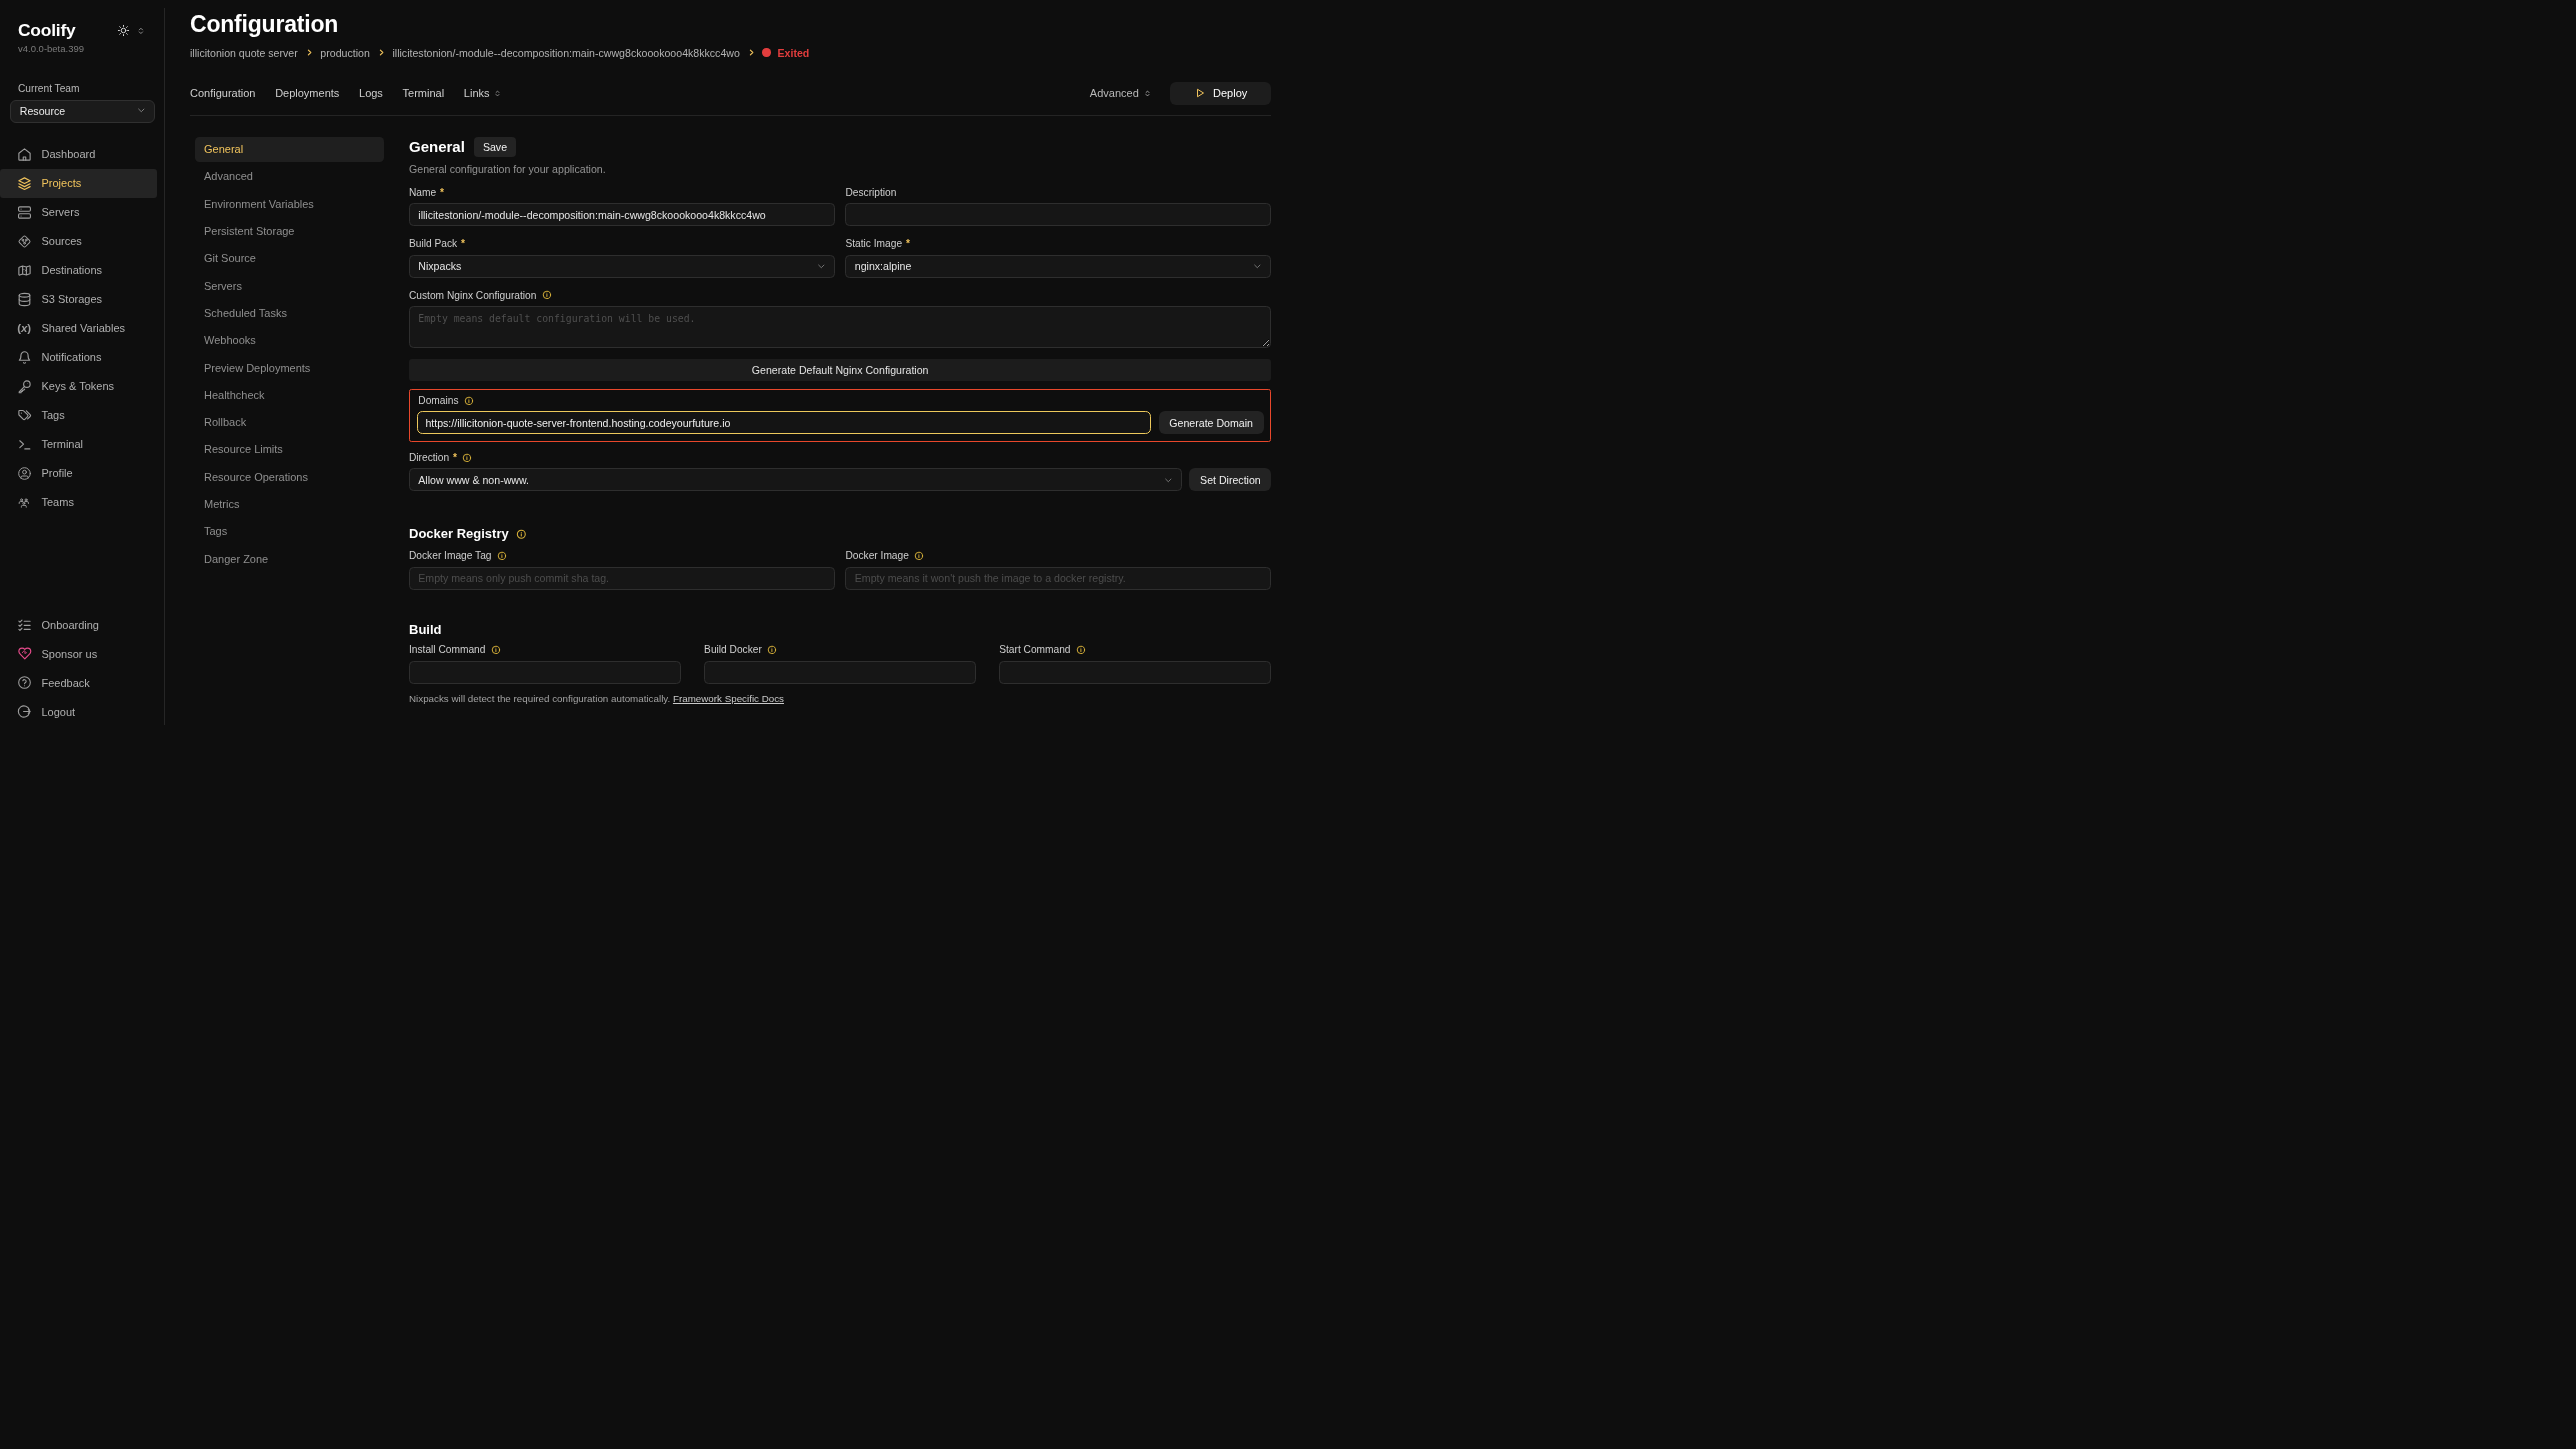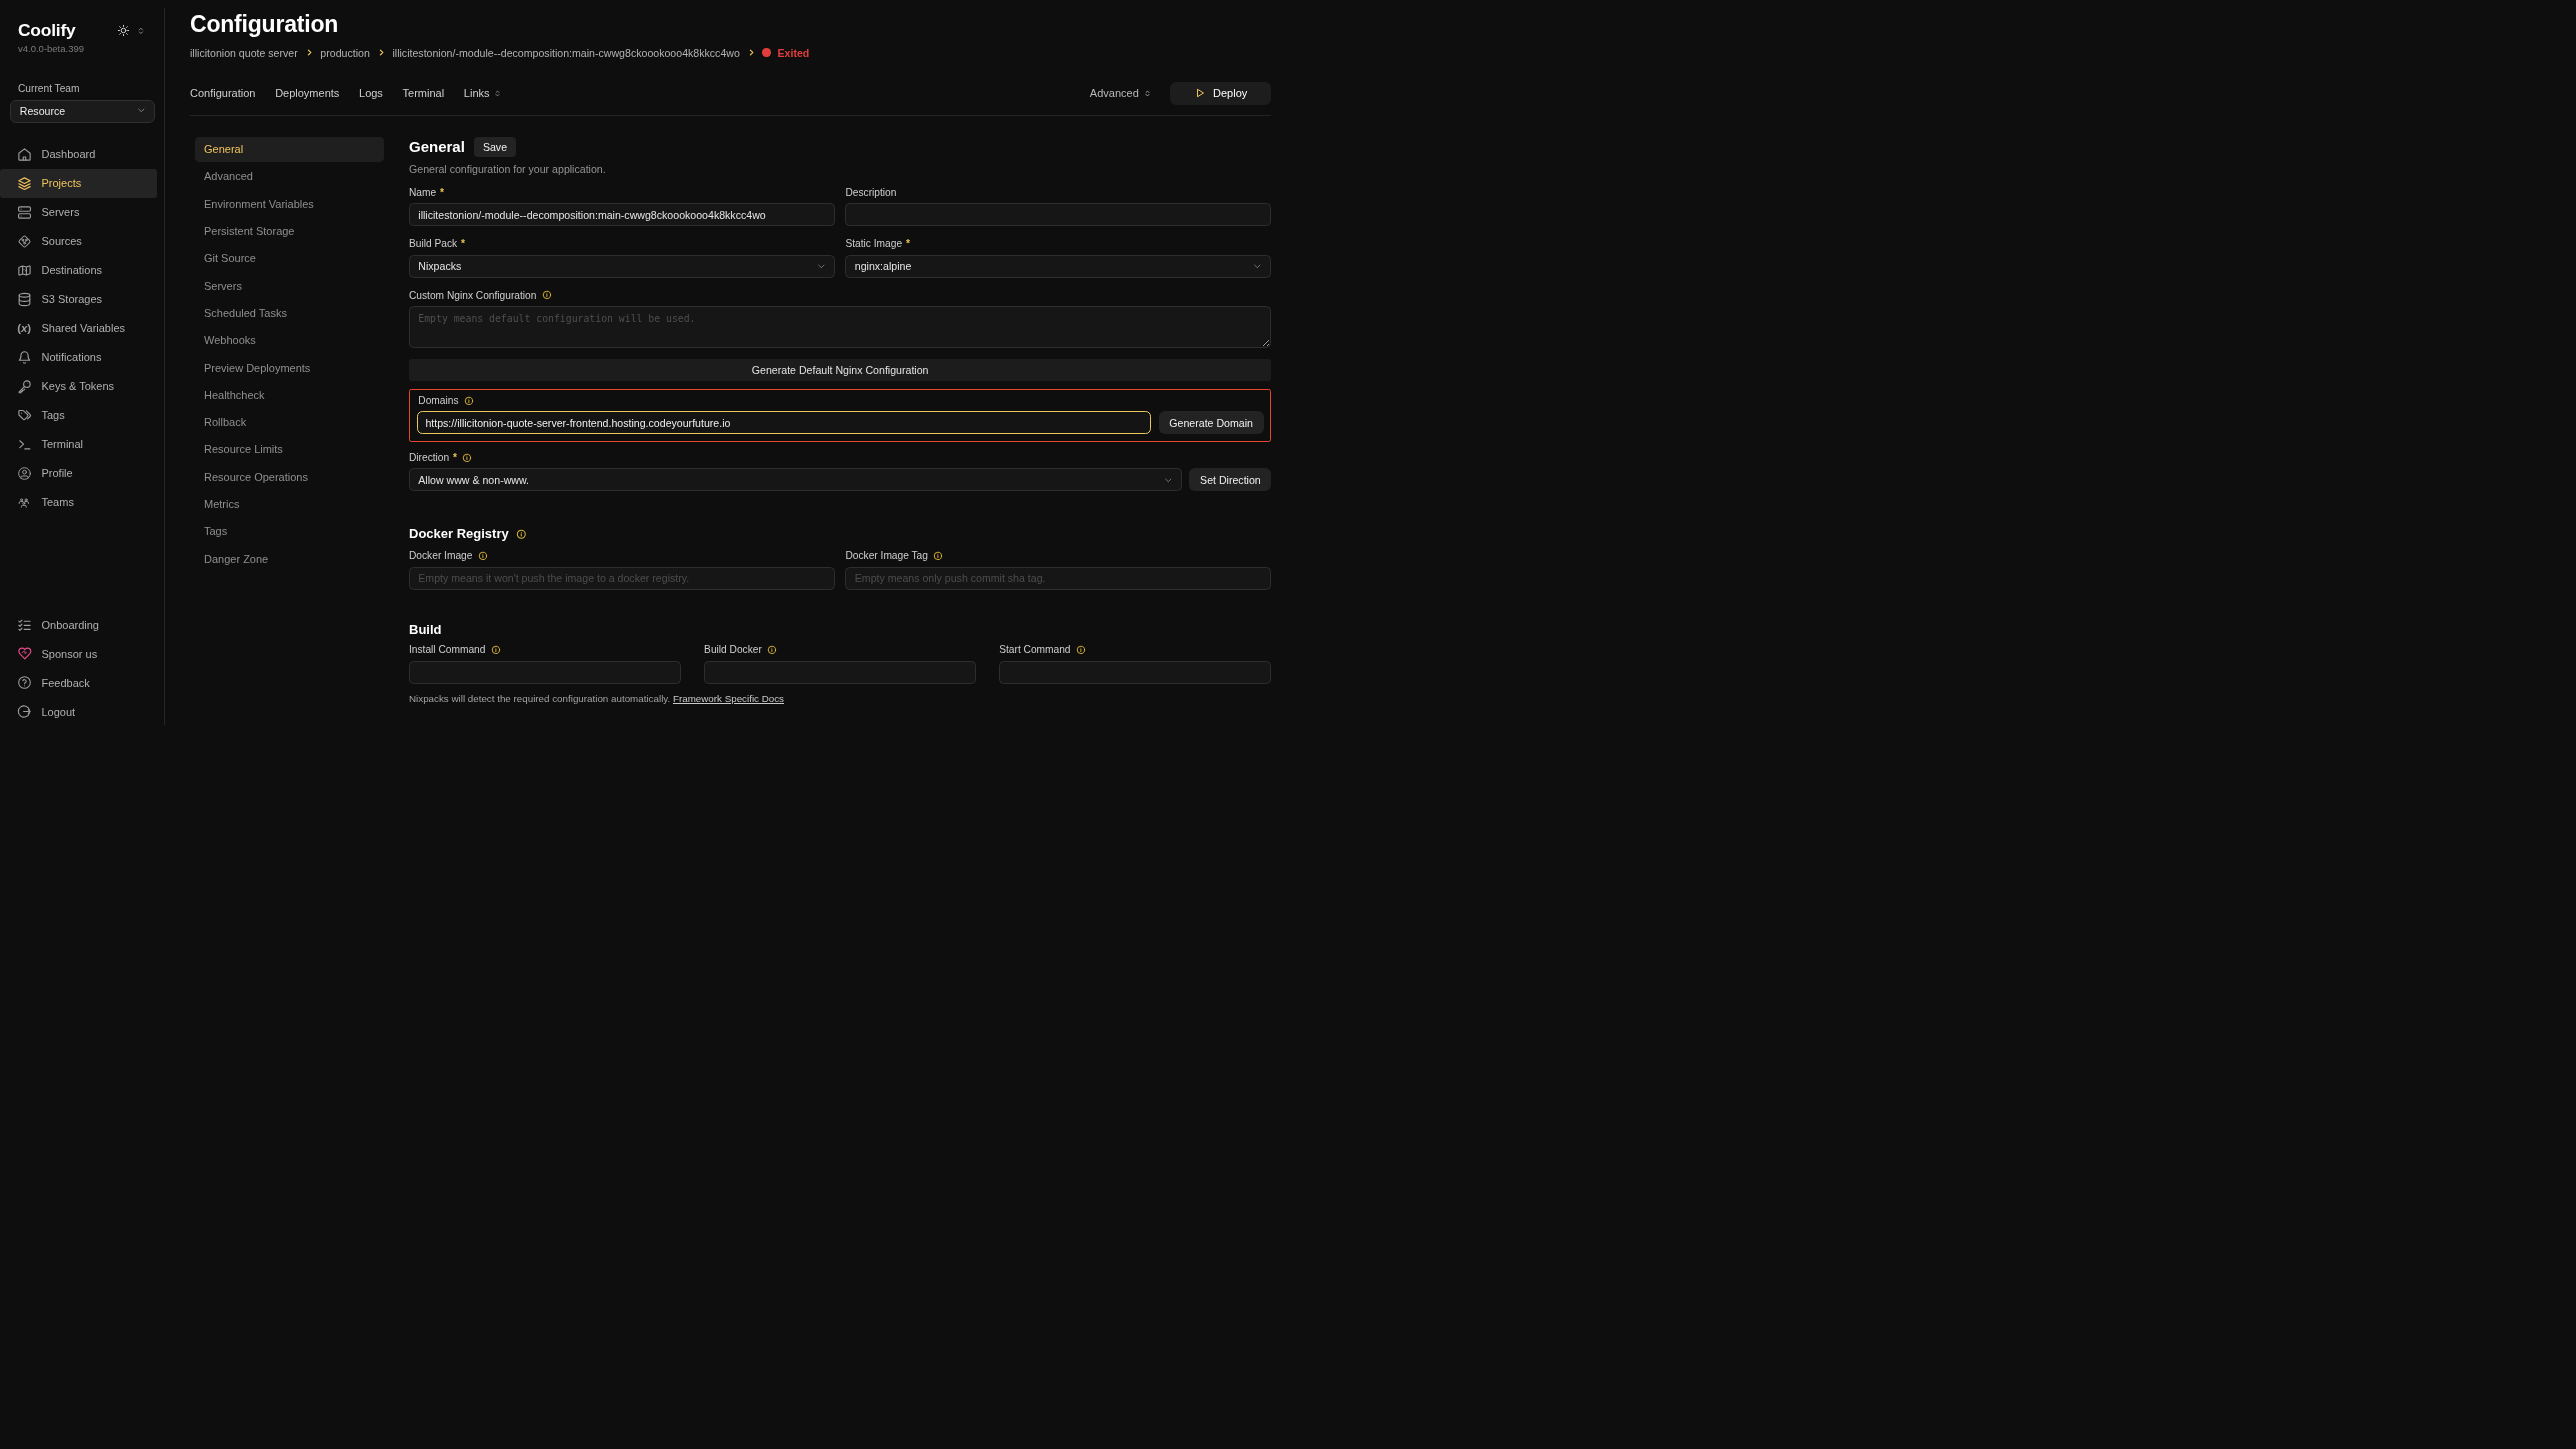--- a/index.html
+++ b/index.html
@@ -541,39 +541,39 @@
             <span>Docker Registry</span>
             <span class="info">
               <svg width="10.6" height="10.6" viewBox="0 0 24 24" fill="none" stroke="currentColor" stroke-width="2.4" stroke-linecap="round">
                 <use href="#ic-info"></use>
               </svg>
             </span>
           </div>
         <div class="grid2">
           <div class="field">
             <div class="lblrow" style="margin-top:9px;">
+                <span>Docker Image Tag</span>
+                <span class="info">
+                  <svg width="9.8" height="9.8" viewBox="0 0 24 24" fill="none" stroke="currentColor" stroke-width="2.4" stroke-linecap="round">
+                    <use href="#ic-info"></use>
+                  </svg>
+                </span>
+              </div>
+            <input class="inp" type="text" placeholder="Empty means only push commit sha tag." style="">
+          </div>
+          <div class="field">
+            <div class="lblrow" style="margin-top:9px;">
                 <span>Docker Image</span>
                 <span class="info">
                   <svg width="9.8" height="9.8" viewBox="0 0 24 24" fill="none" stroke="currentColor" stroke-width="2.4" stroke-linecap="round">
                     <use href="#ic-info"></use>
                   </svg>
                 </span>
               </div>
             <input class="inp" type="text" placeholder="Empty means it won't push the image to a docker registry." style="">
-          </div>
-          <div class="field">
-            <div class="lblrow" style="margin-top:9px;">
-                <span>Docker Image Tag</span>
-                <span class="info">
-                  <svg width="9.8" height="9.8" viewBox="0 0 24 24" fill="none" stroke="currentColor" stroke-width="2.4" stroke-linecap="round">
-                    <use href="#ic-info"></use>
-                  </svg>
-                </span>
-              </div>
-            <input class="inp" type="text" placeholder="Empty means only push commit sha tag." style="">
           </div>
         </div>
 
         <div class="h3 mt-build">
             <span>Build</span>
           </div>
         <div class="grid3">
           <div class="field">
             <div class="lblrow" style="margin-top:7.6px;">
                 <span>Install Command</span>

